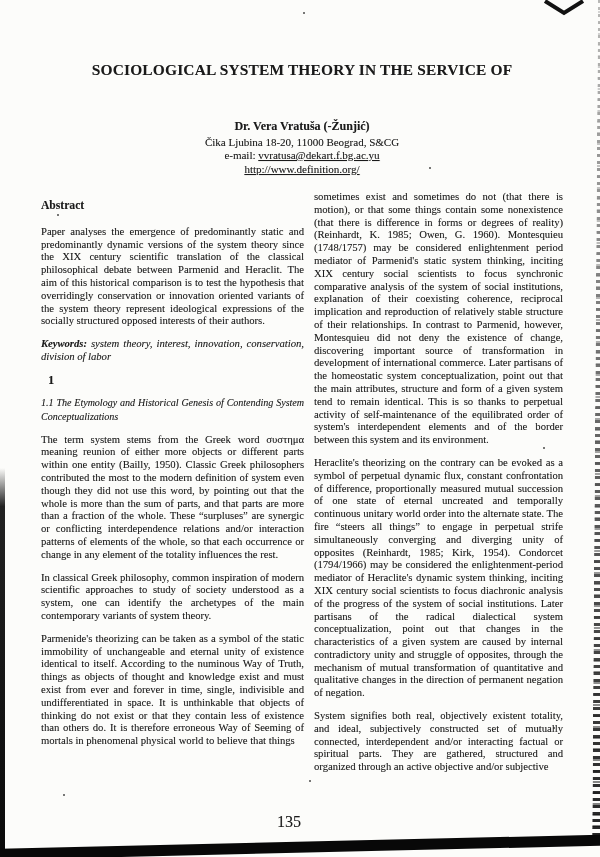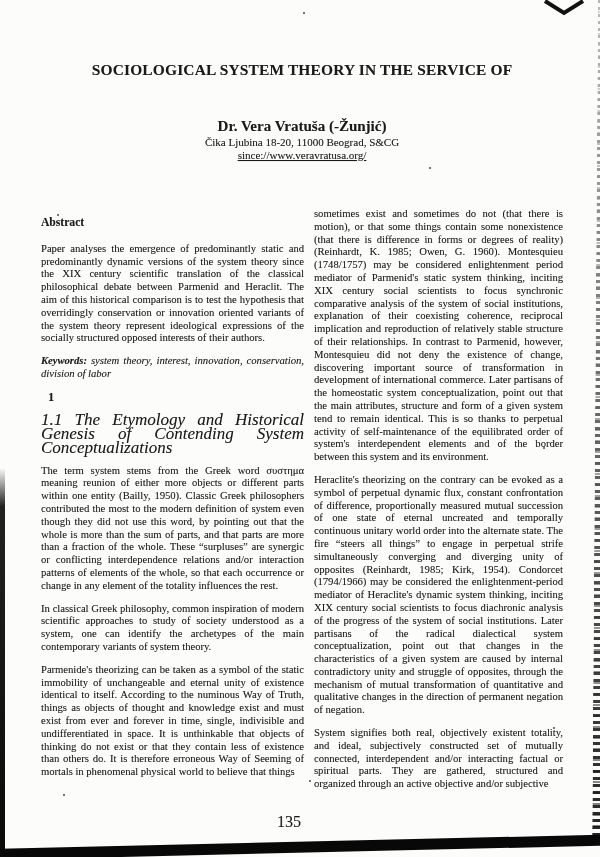--- a/index.html
+++ b/index.html
@@ -16,37 +16,37 @@
   
   .title{
     position:absolute;top:60px;left:42px;right:56px;
     text-align:center;font-weight:bold;font-size:15.4px;line-height:19.5px;
     letter-spacing:0.2px;
   }
   .authorblock{
     position:absolute;top:120px;left:42px;right:56px;
     text-align:center;font-size:11px;line-height:13.5px;
   }
-  .author-name{font-weight:bold;font-size:15px;margin-bottom:2px;}
+  .author-name{font-weight:bold;font-size:12px;margin-bottom:2px;}
   .linkish{text-decoration:underline;}
   
   .columns{
-    position:absolute;top:208px;left:41px;width:522px;
+    position:absolute;top:191px;left:41px;width:522px;
     display:flex;gap:10px;
     font-size:10.6px;line-height:12.8px;text-align:justify;
   }
   .col-left{width:263px;}
   .col-right{width:249px;}
   .columns p{margin:0 0 10px 0;}
   .abstract-heading{font-weight:bold;font-size:11.6px;margin:9px 0 13px 0;text-align:left;}
   .keywords{font-style:italic;margin:0 0 11px 0;}
   .keywords .kw-label{font-weight:bold;}
   .h1row{display:flex;font-weight:bold;font-size:12.4px;margin:3px 0 9px 0;text-align:left;}
   .h1row .h1num{flex:0 0 30px;padding-left:7px;}
-  .h11{font-style:italic;font-size:17px;line-height:14px;margin:0 0 9px 0;}
+  .h11{font-style:italic;font-size:10px;line-height:14px;margin:0 0 9px 0;}
   
   .pagenum{position:absolute;left:0;right:40px;bottom:26px;text-align:center;font-size:16px;}
   
   .edge-bottom{
     position:absolute;left:-6px;bottom:-3px;width:625px;height:11px;
     background:#080808;transform:rotate(-1.35deg);transform-origin:left bottom;
   }
   .edge-left{
     position:absolute;left:0;top:468px;bottom:4px;width:5px;
     background:linear-gradient(to bottom,rgba(10,10,10,0),rgba(10,10,10,.9) 10%,#0a0a0a);
@@ -70,21 +70,24 @@
 <div class="page">
 
   <div class="title">
     <div>SOCIOLOGICAL SYSTEM THEORY IN THE SERVICE OF</div>
   </div>
 
   <div class="authorblock">
     <div class="author-name">Dr. Vera Vratuša (-Žunjić)</div>
     <div>Čika Ljubina 18-20, 11000 Beograd, S&amp;CG</div>
     <div>
-      <span class="linkish">since://www.veravratusa.org/</span>
+      <span>e-mail: </span><span class="linkish">vvratusa@dekart.f.bg.ac.yu</span>
+    </div>
+    <div>
+      <span class="linkish">http://www.definition.org/</span>
     </div>
   </div>
 
   <div class="columns">
 
     <div class="col-left">
       <div class="abstract-heading">Abstract</div>
       <p>Paper analyses the emergence of predominantly static and predominantly dynamic versions of the system theory since the XIX century scientific translation of the classical philosophical debate between Parmenid and Heraclit. The aim of this historical comparison is to test the hypothesis that overridingly conservation or innovation oriented variants of the system theory represent ideological expressions of the socially structured opposed interests of their authors.</p>
       <p class="keywords"><span class="kw-label">Keywords:</span><span> system theory, interest, innovation, conservation, division of labor</span></p>
       <div class="h1row">

